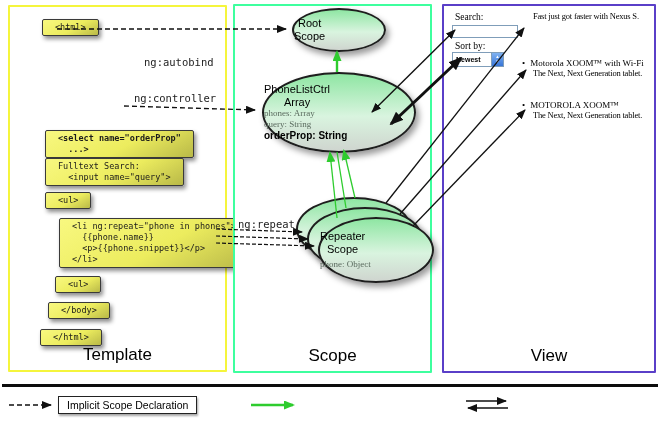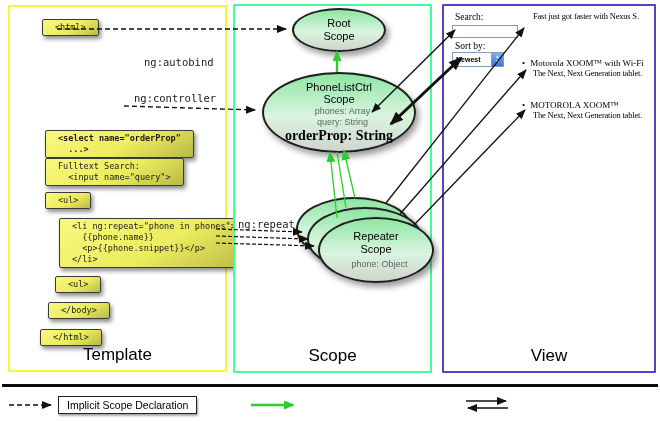--- a/index.html
+++ b/index.html
@@ -15,24 +15,24 @@
   .code-box{position:absolute;white-space:pre;font-family:"DejaVu Sans Mono",monospace;
             font-size:8.5px;line-height:1.3;color:#1a1a1a;padding:2px 12px;
             background:linear-gradient(150deg,#f8f880 0%,#ecec5e 55%,#b9b948 100%);
             border:1.5px solid #3a3a3a;border-radius:2px;
             box-shadow:2px 3px 4px rgba(0,0,0,.45);margin-left:28px;}
   .code-bold{font-weight:bold;}
   
   .ellipse{position:absolute;border:2px solid #1e1e1e;border-radius:50%;
            background:linear-gradient(180deg,#8fe6a3 0%,#d9f4df 55%,#cfd5cf 100%);
            box-shadow:3px 4px 6px rgba(0,0,0,.4);
-           display:flex;flex-direction:column;align-items:center;}
+           display:flex;flex-direction:column;align-items:flex-start;}
   .scope-title{white-space:pre;text-align:center;font-size:11px;line-height:1.15;color:#000;}
-  .scope-prop{font-family:Liberation Sans, sans-serif;font-size:9px;line-height:1.2;color:#5a6a5e;padding-left:7px;}
-  .scope-prop-bold{font-family:Liberation Serif, serif;font-size:14px;line-height:1.2;
+  .scope-prop{font-family:Liberation Serif, serif;font-size:9px;line-height:1.2;color:#5a6a5e;}
+  .scope-prop-bold{font-family:Liberation Sans, sans-serif;font-size:10px;line-height:1.2;
                    color:#000;font-weight:bold;}
   
   .ng-label{position:absolute;font-family:"DejaVu Sans Mono",monospace;font-size:10.5px;
             color:#222;}
   
   .v-label{position:absolute;font-family:"Liberation Serif",serif;font-size:9.5px;color:#000;}
   .v-input{position:absolute;width:60px;height:11px;border:1px solid #7f9db9;background:#fff;
            font-size:8px;padding:0 2px;}
   .v-select{position:absolute;width:50px;height:13px;border:1px solid #7f9db9;background:#fff;
             display:flex;align-items:center;cursor:default;}
@@ -81,21 +81,21 @@
     <div class="panel-label">Scope</div>
   </div>
 
   <div class="ellipse" style="left:292px;top:8px;width:90px;height:40px;justify-content:center;">
     <div class="scope-title">Root
 Scope</div>
   </div>
 
   <div class="ellipse" style="left:262px;top:72px;width:150px;height:77px;padding-top:0;justify-content:center;">
     <div class="scope-title">PhoneListCtrl
-Scope</div>
+Array</div>
     <div class="scope-prop">phones: Array</div>
     <div class="scope-prop">query: String</div>
     <div class="scope-prop-bold">orderProp: String</div>
   </div>
 
   <div class="ellipse" style="left:296px;top:197px;width:112px;height:60px;"></div>
   <div class="ellipse" style="left:307px;top:207px;width:112px;height:60px;"></div>
   <div class="ellipse" style="left:318px;top:217px;width:112px;height:62px;justify-content:center;">
     <div class="scope-title">Repeater
 Scope</div>

